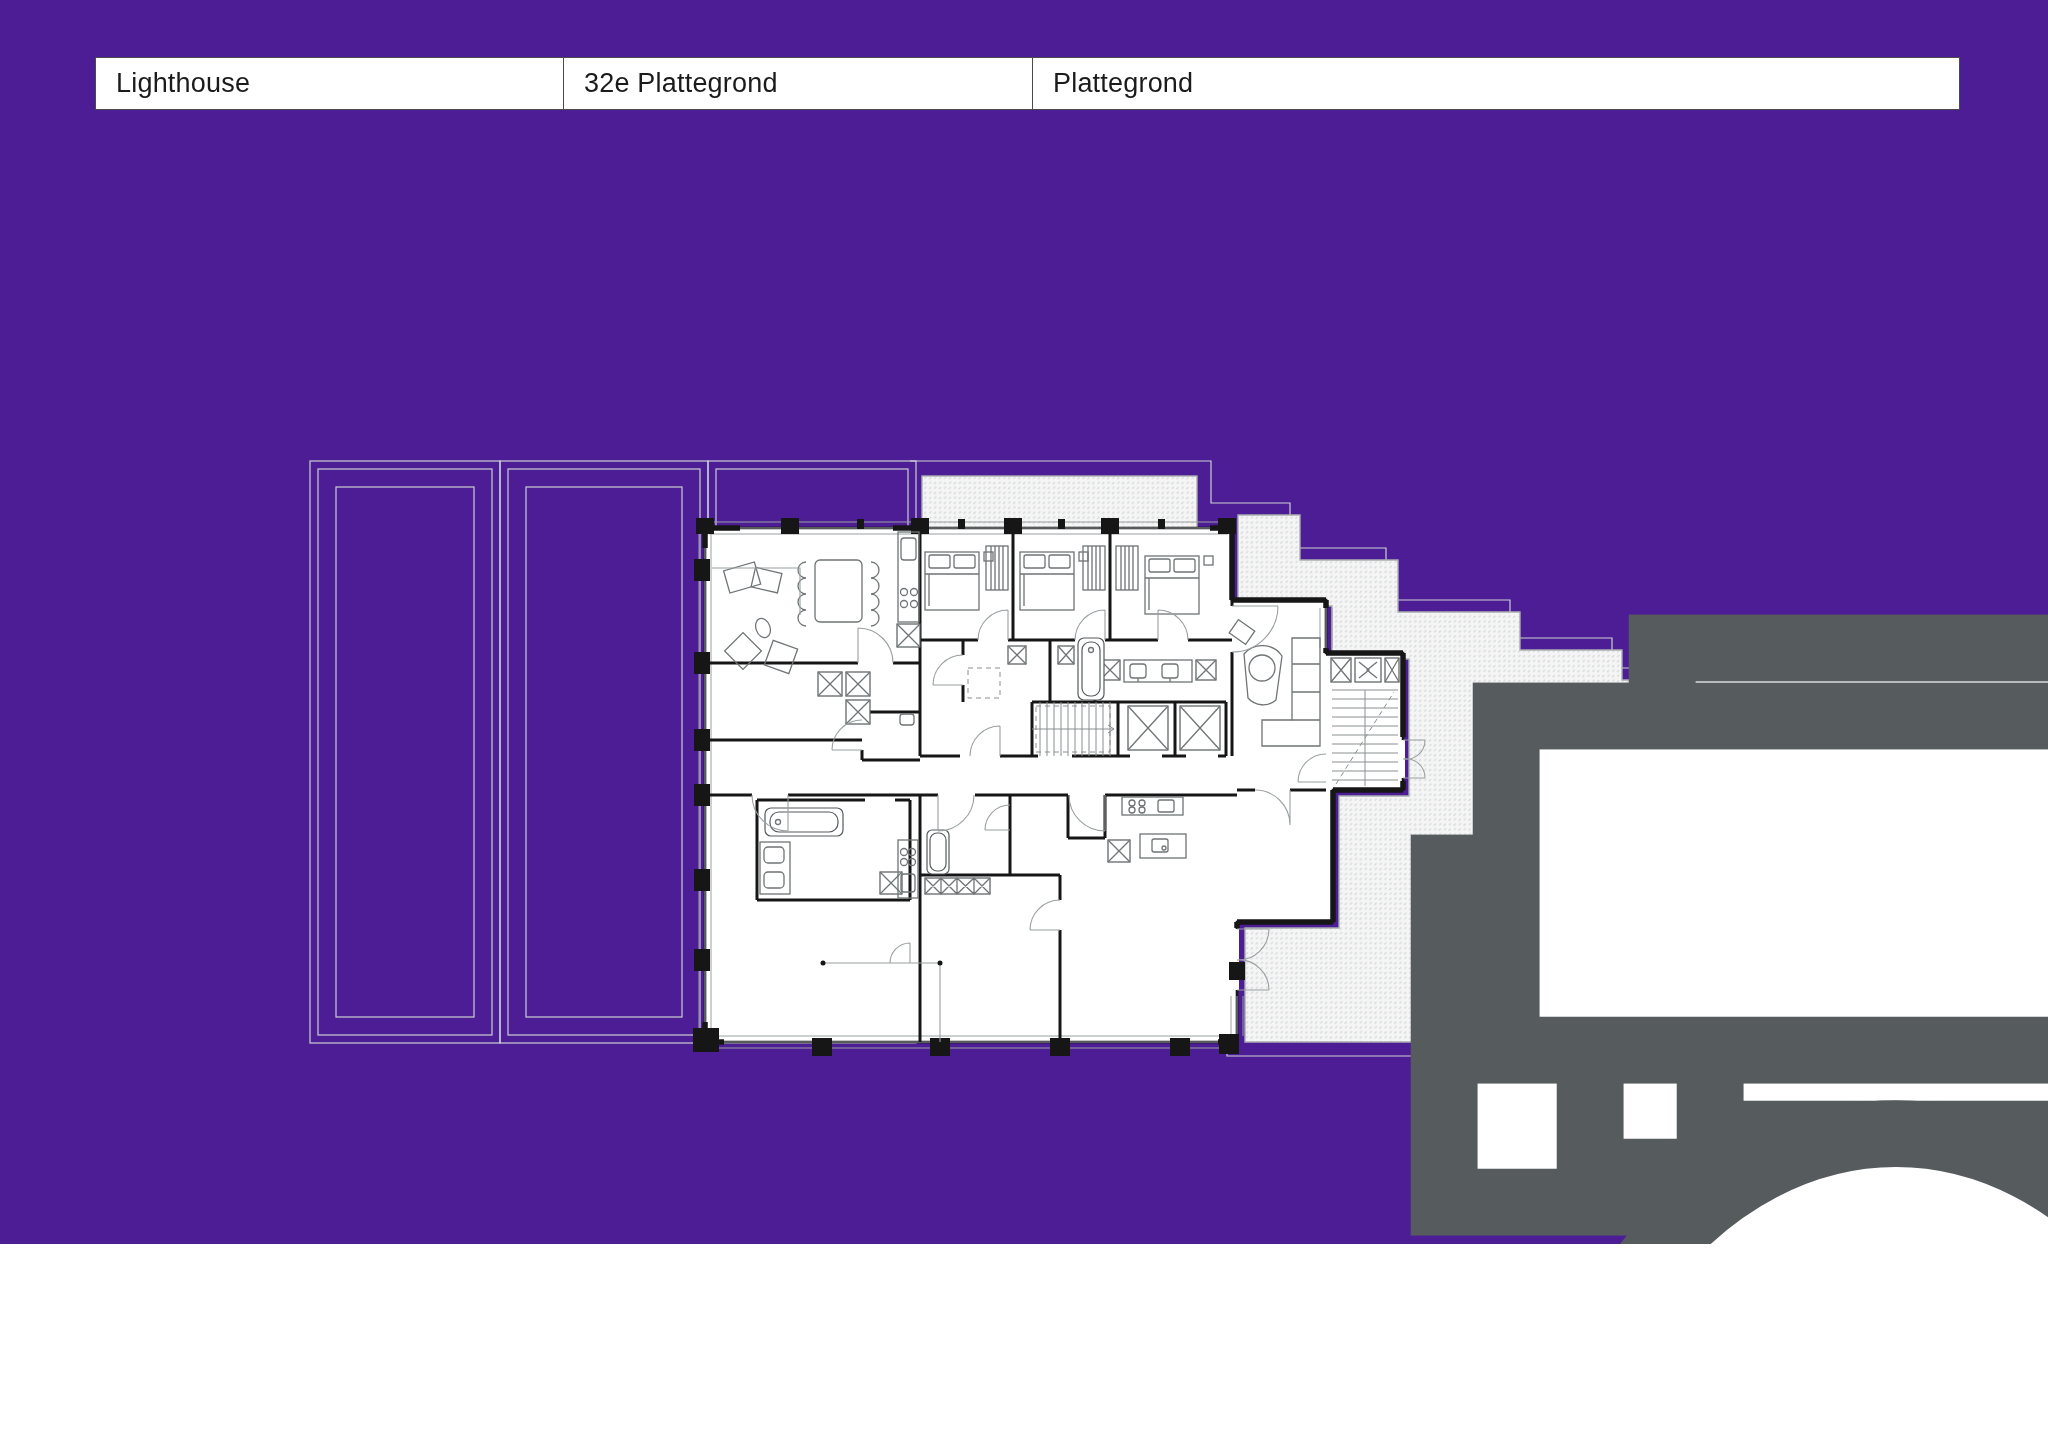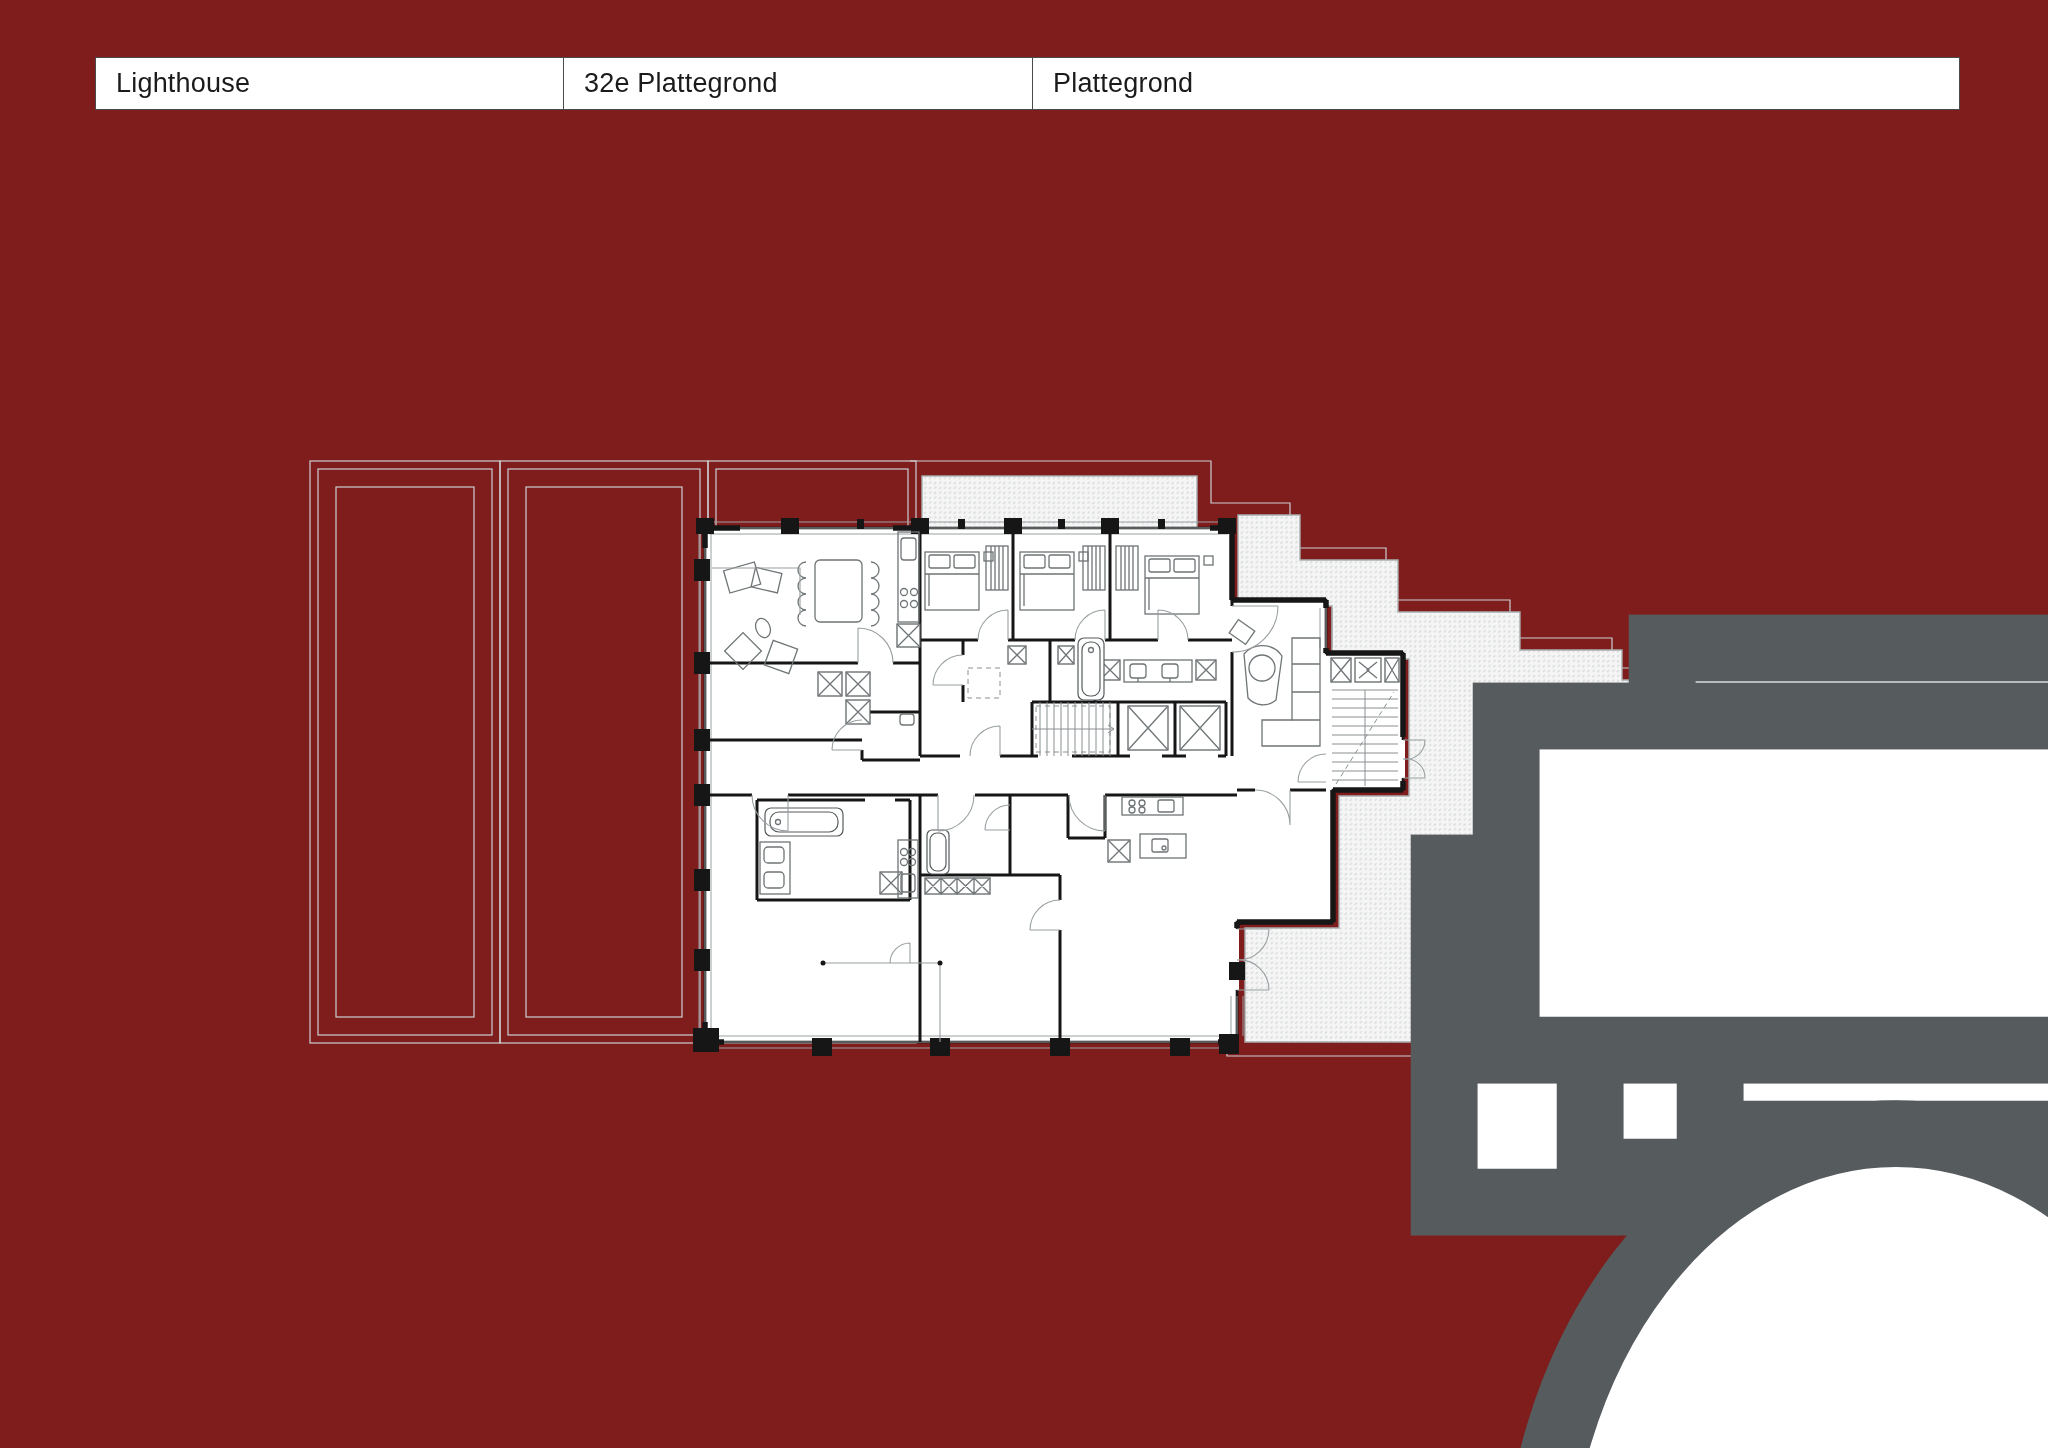--- a/index.html
+++ b/index.html
@@ -1,16 +1,16 @@
 <!DOCTYPE html>
 <html><head>
 <meta charset="utf-8">
 <style>
   html,body{margin:0;padding:0;background:#ffffff;}
-  .sheet{position:relative;width:2048px;height:1448px;background:#7f1d1d;overflow:hidden;
+  .sheet{position:relative;width:2048px;height:1244px;background:#4c1d95;overflow:hidden;
          font-family:"Liberation Sans", sans-serif;}
   .title-table{position:absolute;left:95px;top:57px;width:1865px;height:53px;
     display:flex;border:1.3px solid #4a4a4a;box-sizing:border-box;background:#fff;}
   .title-cell{display:flex;align-items:center;padding-left:20px;box-sizing:border-box;
     border-left:1.3px solid #4a4a4a;font-size:27px;letter-spacing:.2px;color:#1b1b1b;
     white-space:nowrap;overflow:hidden;}
   .title-cell:first-child{border-left:none;}
   .c1{width:467px;} .c2{width:469px;} .c3{width:461px;} .c4{width:468px;text-align:right;}
   svg{position:absolute;left:0;top:0;}
   .ghost{stroke:#cbcfd2;fill:none;stroke-width:1.2;}

